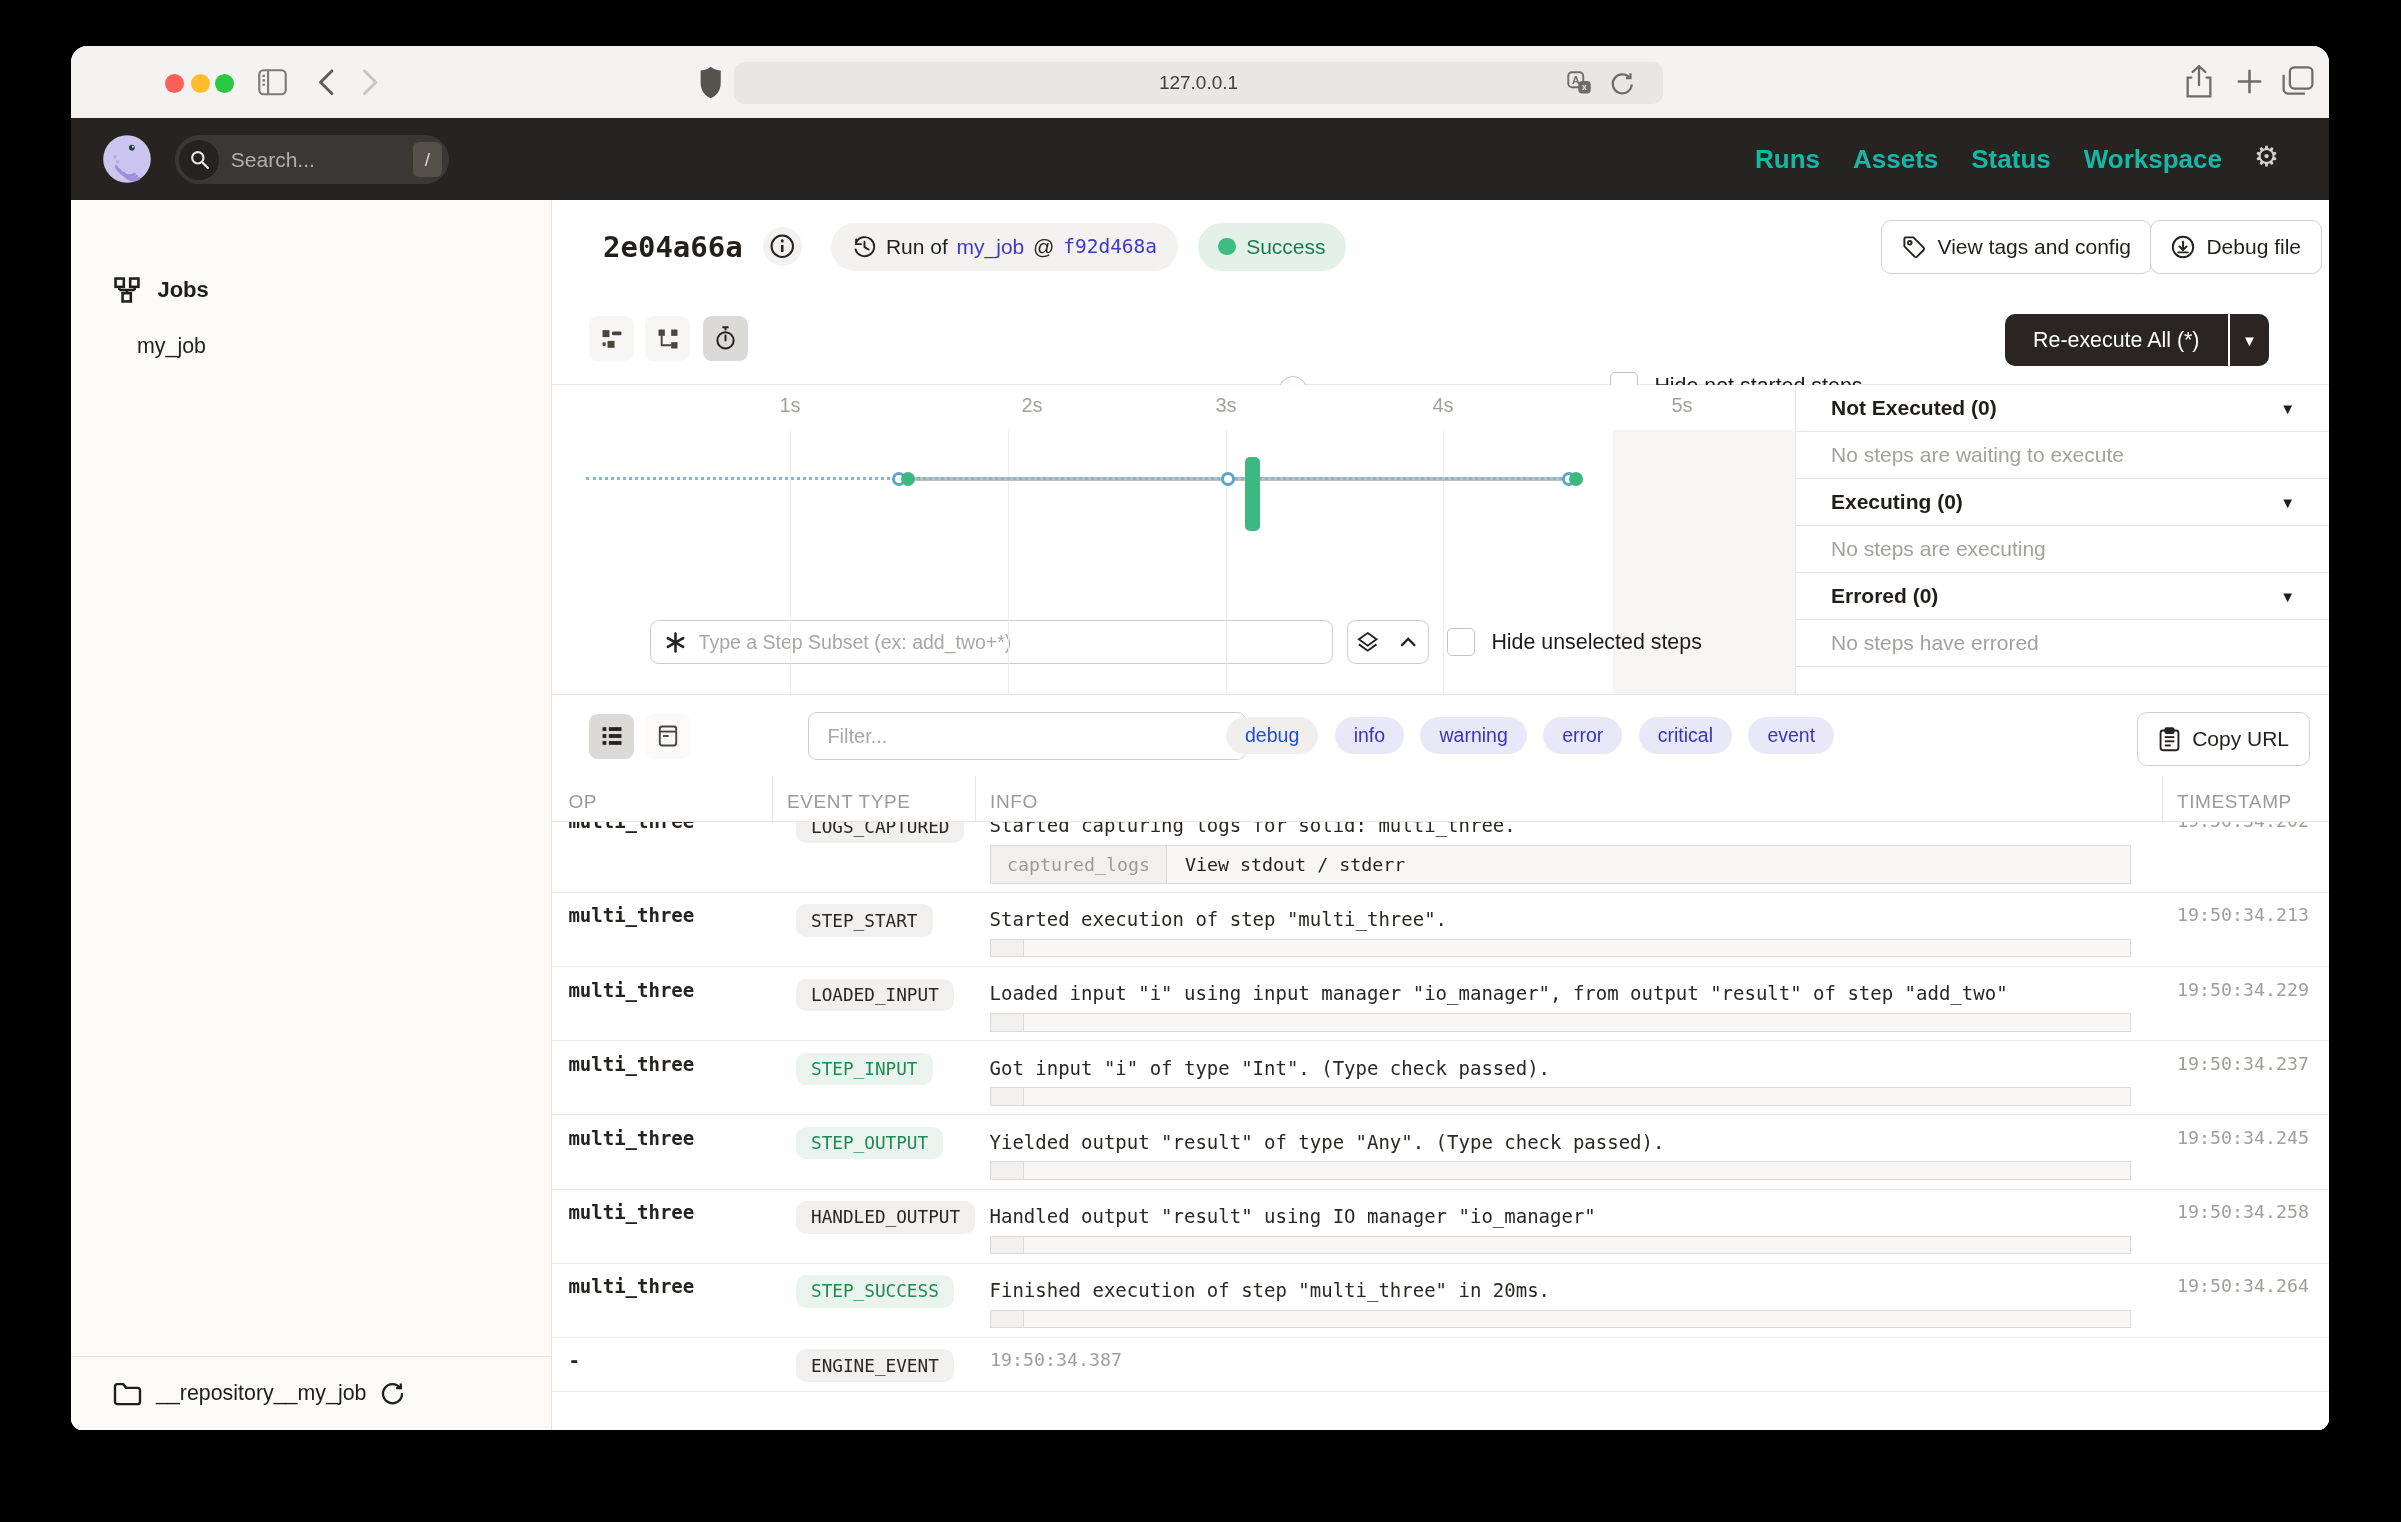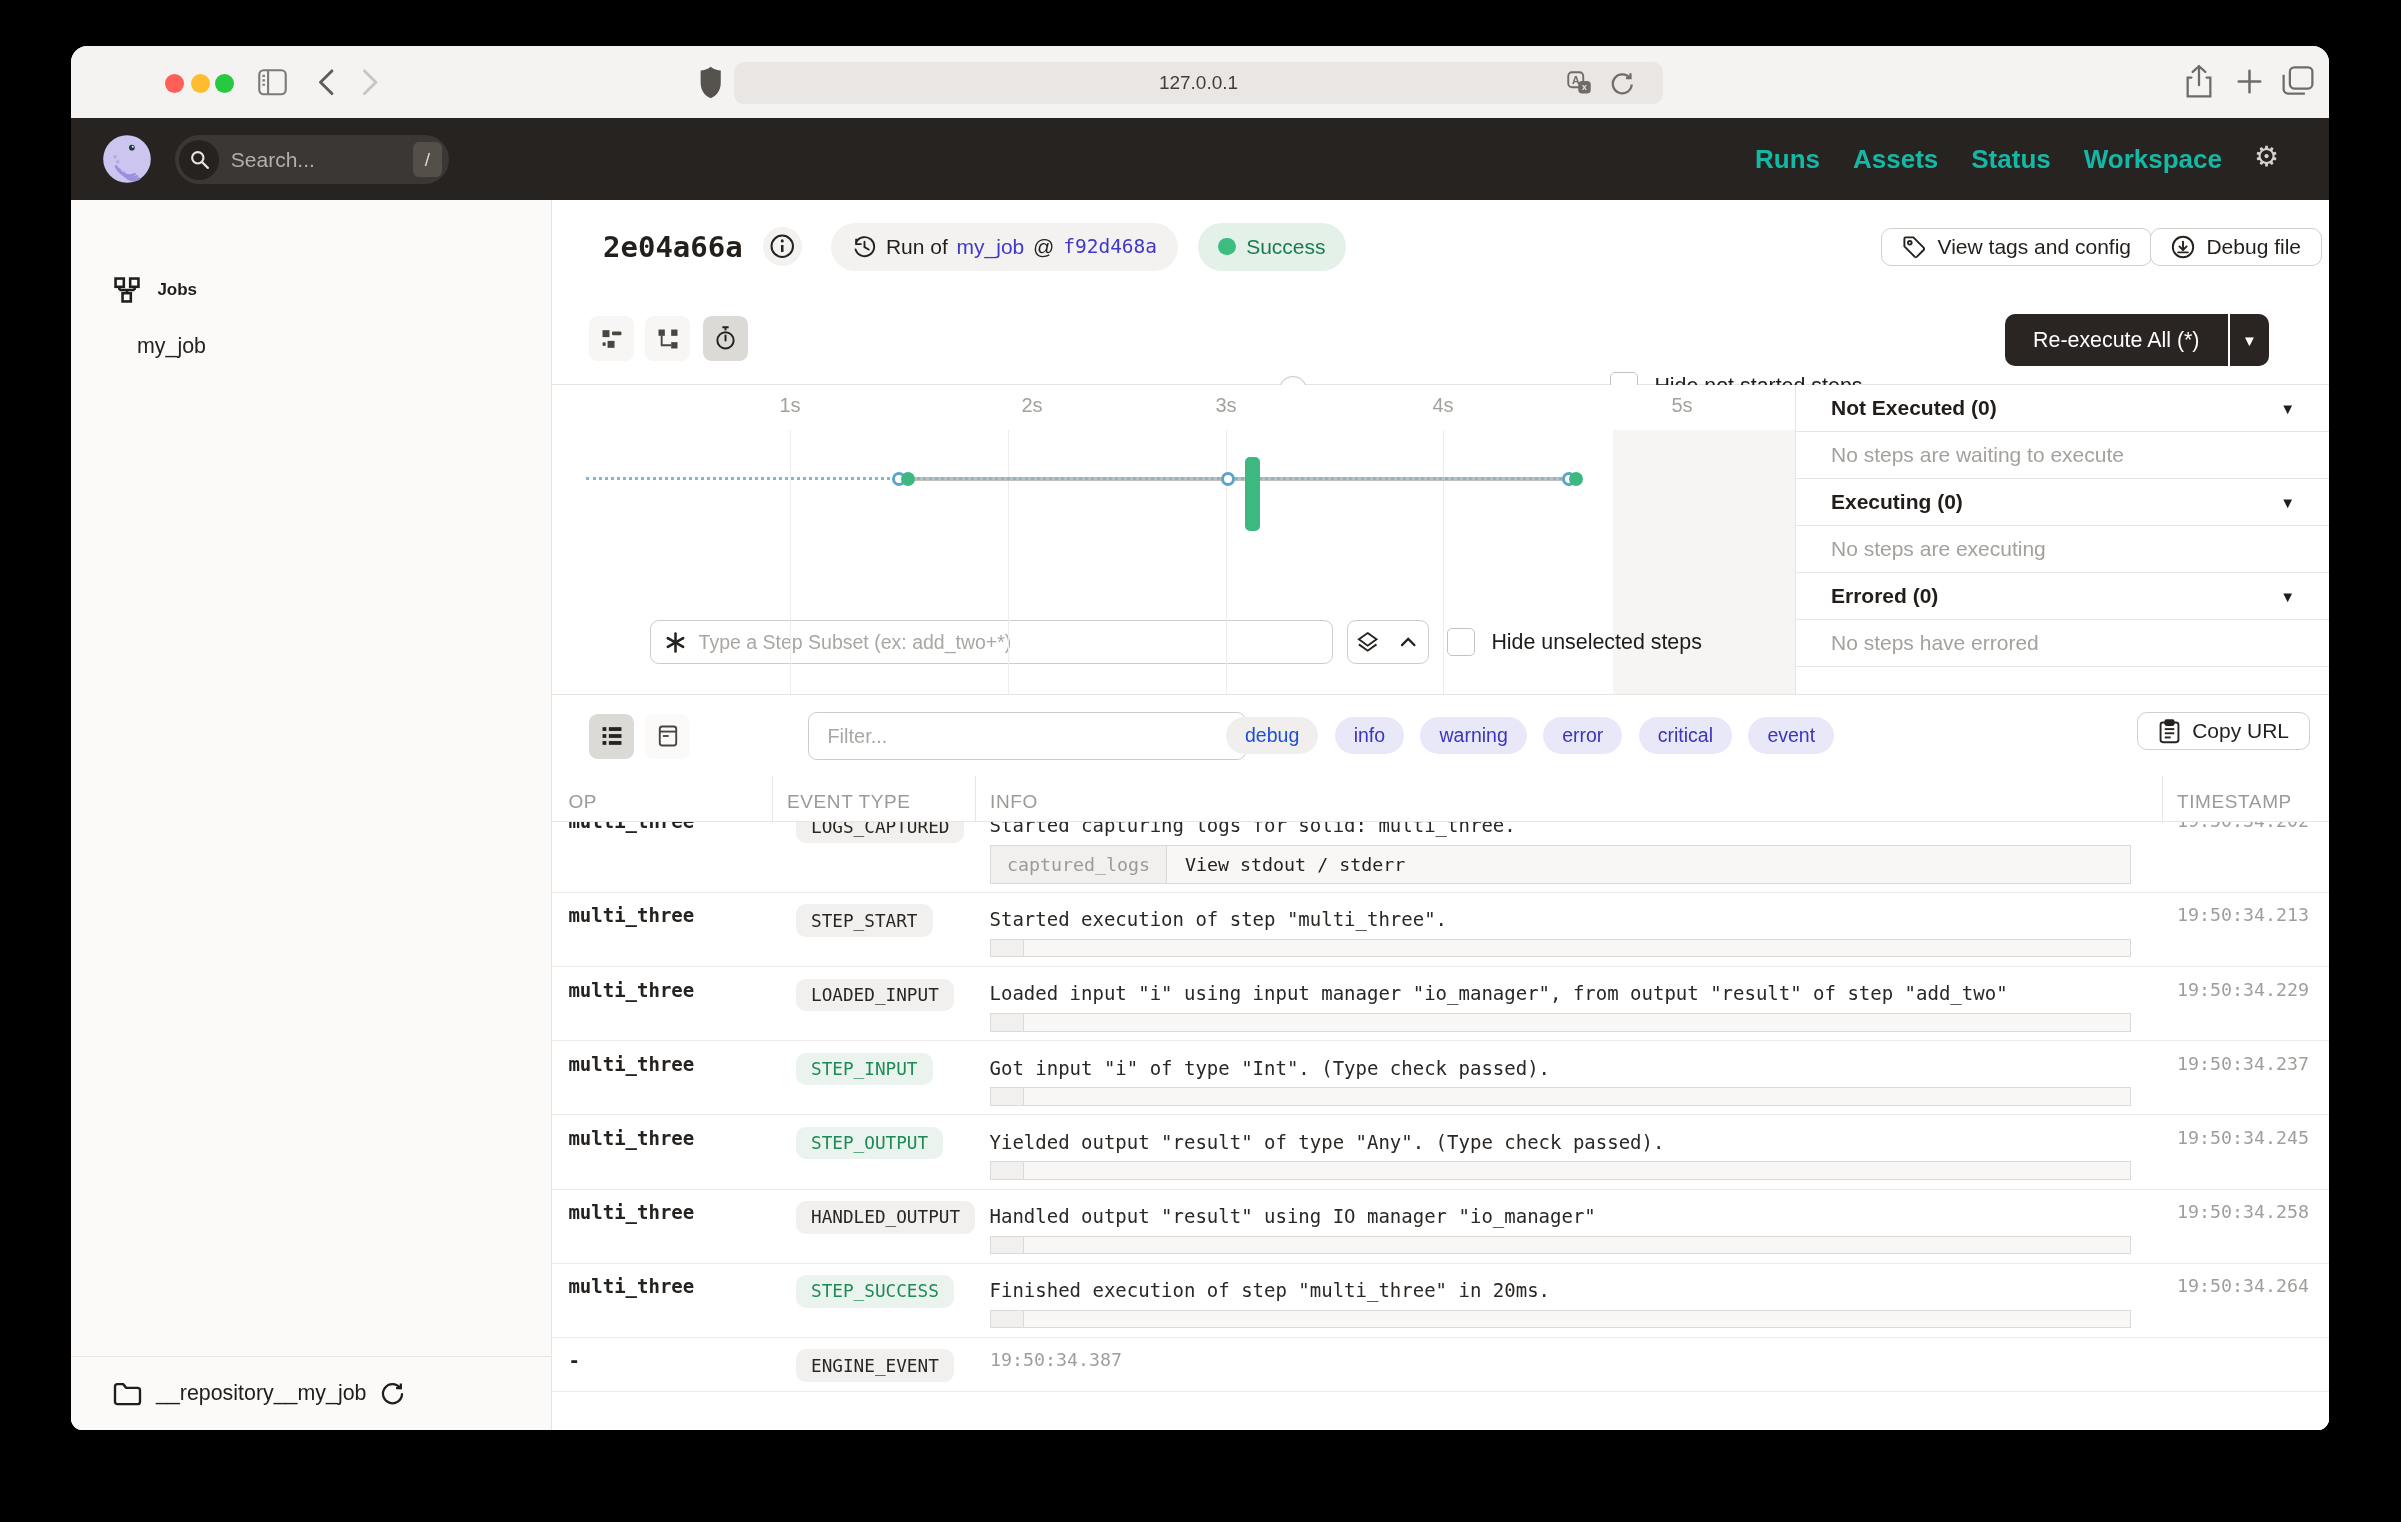--- a/index.html
+++ b/index.html
@@ -17,34 +17,34 @@
   .logo{position:absolute;left:30px;top:15px;}
   .searchpill{position:absolute;left:104px;top:17px;width:274px;height:49px;background:#3b3734;border-radius:25px;display:flex;align-items:center;}
   .search-circle{width:40px;height:40px;margin-left:4.4px;border-radius:50%;background:#26221f;display:flex;align-items:center;justify-content:center;}
   .search-ph{color:#b3afab;font-size:21px;margin-left:11.4px;flex:1;}
   .slashkey{width:29px;height:35px;background:#545049;border-radius:6.3px;color:#dcd9d5;font-size:19px;display:flex;align-items:center;justify-content:center;margin-right:7px;}
   .nav{position:absolute;right:107px;top:0;height:82px;display:flex;align-items:center;gap:33px;}
   .nav span{color:#14b8a6;font-size:26px;font-weight:700;cursor:pointer;}
   .gear{position:absolute;right:50px;top:24.6px;color:#d6d3cf;font-size:28px;line-height:1;}
   
   .sidebar{position:absolute;left:0;top:154px;width:481px;height:1230px;background:#fbfaf9;border-right:1.3px solid #e7e4e1;box-sizing:border-box;}
-  .jobs-head{position:absolute;left:42px;top:76px;display:flex;align-items:center;gap:16.4px;color:#211d1a;font-size:17px;font-weight:700;}
+  .jobs-head{position:absolute;left:42px;top:76px;display:flex;align-items:center;gap:16.4px;color:#211d1a;font-size:22px;font-weight:700;}
   .job-link{position:absolute;left:66px;top:134px;font-size:21.4px;color:#26221f;cursor:pointer;}
   .repo-bar{position:absolute;left:0;bottom:0;width:100%;height:74px;border-top:1.3px solid #e7e4e1;box-sizing:border-box;display:flex;align-items:center;padding-left:42px;gap:14px;color:#211d1a;font-size:21.4px;}
   
   .main{position:absolute;left:481px;top:154px;width:1778px;height:1230px;background:#fff;}
   .runheader{position:absolute;left:16px;top:0;width:100%;height:93px;display:flex;align-items:center;padding-left:35px;box-sizing:border-box;}
   .runid{font-size:29px;font-weight:700;color:#231f1c;}
   .infobtn{width:39px;height:39px;border-radius:50%;background:#f4f2f0;display:flex;align-items:center;justify-content:center;margin-left:20px;}
   .runpill{height:48px;background:#f4f2f0;border-radius:25px;display:flex;align-items:center;gap:8.8px;padding:0 21.4px;margin-left:29px;font-size:21px;color:#231f1c;}
   .lnk{color:#3f38c8;cursor:pointer;}
   .status{height:48px;background:#e3f1e9;border-radius:25px;display:flex;align-items:center;gap:10px;padding:0 20px;margin-left:20px;}
   .status .dot{width:17.7px;height:17.7px;border-radius:50%;background:#3ebd81;}
   .status .txt{font-size:21px;color:#1b7b4e;}
-  .btn{height:38px;background:#fff;border:1.3px solid #d2cfcb;border-radius:10px;display:flex;align-items:center;gap:11.4px;padding:12px 20px;font-size:21px;color:#231f1c;cursor:pointer;box-sizing:border-box;}
+  .btn{height:54px;background:#fff;border:1.3px solid #d2cfcb;border-radius:10px;display:flex;align-items:center;gap:11.4px;padding:12px 20px;font-size:21px;color:#231f1c;cursor:pointer;box-sizing:border-box;}
   .runheader .btn.tags{position:absolute;right:194px;}
   .runheader .btn.debug{position:absolute;right:24px;}
   
   .toolbar{position:absolute;left:0;top:93px;width:100%;height:92px;border-bottom:0.6px solid #e8e5e2;box-sizing:border-box;}
   .icbtn{position:absolute;top:23px;width:45px;height:45px;border-radius:8.8px;background:#f7f6f4;display:flex;align-items:center;justify-content:center;cursor:pointer;color:#3a3631;}
   .icbtn.sel{background:#dcdad7;}
   .slider-track{position:absolute;left:740px;top:92px;width:276px;height:8.8px;border-radius:4.4px;background:#e3e1de;}
   .slider-knob{position:absolute;left:727px;top:83px;width:28px;height:28px;border-radius:50%;background:#fdfdfc;border:1.9px solid #c9c6c2;box-sizing:border-box;box-shadow:0 1.3px 2.5px rgba(0,0,0,.18);}
   .cbx{width:28px;height:28px;border:1.9px solid #c6c3bf;border-radius:5px;background:#fff;box-sizing:border-box;}
   .cbx-row{position:absolute;display:flex;align-items:center;gap:16.4px;font-size:21.4px;color:#1e1b18;}

